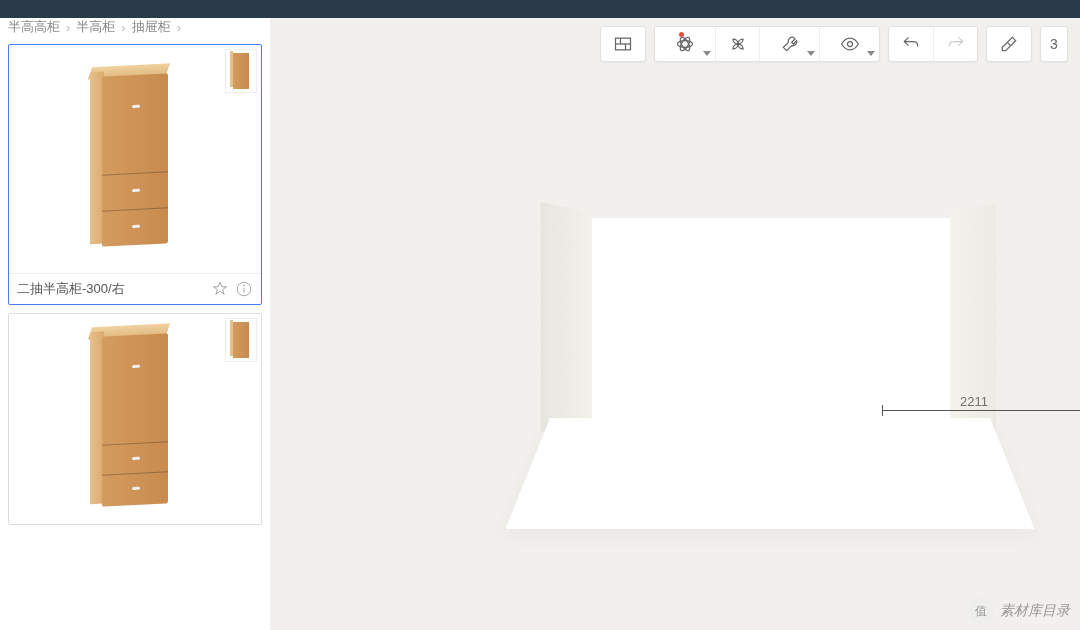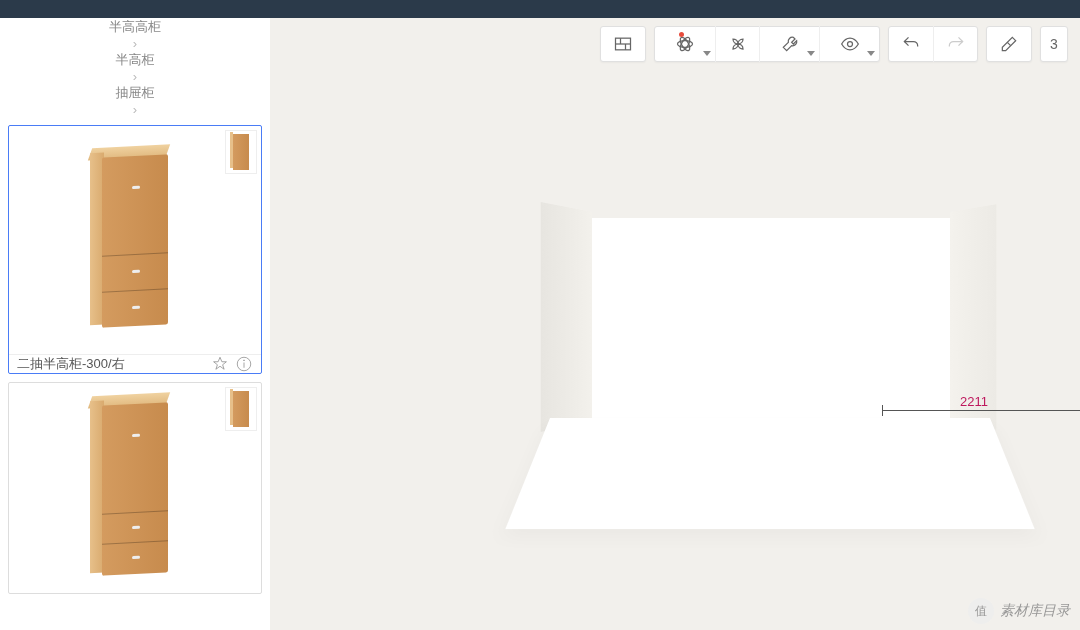--- a/index.html
+++ b/index.html
@@ -6,36 +6,36 @@
   html, body { width: 1080px; height: 630px; overflow: hidden; background: #fff; }
   .app { display: flex; flex-direction: column; width: 100%; height: 100%; }
   .topbar { height: 18px; background: #2b3a4a; }
   .main { flex: 1; display: flex; position: relative; }
   
   .sidebar { width: 270px; background: #fff; display: flex; flex-direction: column; }
   .catalog-btn { margin: 8px; height: 34px; background: #4a7cf6; color: #fff; display: flex; align-items: center; justify-content: center; font-size: 15px; border-radius: 2px; cursor: pointer; }
   .search-row { margin: 0 8px 8px 8px; display: flex; align-items: center; border: 1px solid #ddd; height: 34px; padding: 0 8px; border-radius: 2px; }
   .search-row input { flex: 1; border: none; outline: none; font-size: 14px; color: #888; background: transparent; }
   .search-row svg { width: 20px; height: 20px; stroke: #bbb; fill: none; }
-  .breadcrumb { margin: 0 8px 8px 8px; display: flex; align-items: center; font-size: 13px; color: #888; flex-direction: column; }
+  .breadcrumb { margin: 0 8px 8px 8px; display: flex; align-items: center; font-size: 13px; color: #888; }
   .breadcrumb .sep { margin: 0 6px; color: #bbb; }
   .items { flex: 1; overflow: hidden; padding: 0 8px; position: relative; }
   .card { border: 1px solid #ddd; border-radius: 2px; margin-bottom: 8px; }
   .card.sel { border: 1px solid #4a7cf6; }
   .thumb-area { position: relative; height: 228px; display: flex; align-items: center; justify-content: center; }
   .mini { position: absolute; top: 4px; right: 4px; width: 32px; height: 44px; border: 1px solid #eee; display: flex; align-items: center; justify-content: center; background: #fff; }
   .cabinet-big { width: 90px; height: 188px; position: relative; transform: skewY(-3deg); }
   .cabinet-big .body { position: absolute; left: 12px; top: 10px; width: 66px; height: 170px; background: linear-gradient(90deg,#d49b5f,#c78b4d); border-radius: 2px; }
   .cabinet-big .side { position: absolute; left: 0; top: 5px; width: 14px; height: 172px; background: linear-gradient(90deg,#e7c08a,#d9aa6e); }
   .cabinet-big .top { position: absolute; left: 0; top: 0; width: 78px; height: 12px; background: linear-gradient(180deg,#f0d2a0,#e0b87e); transform: skewX(-20deg); transform-origin: left; }
   .cabinet-big .line { position: absolute; left: 12px; width: 66px; height: 1px; background: rgba(0,0,0,0.25); }
   .cabinet-big .knob { position: absolute; left: 42px; width: 8px; height: 3px; background: #eee; border-radius: 2px; }
   .cabinet-mini { width: 16px; height: 36px; background: linear-gradient(90deg,#d49b5f,#c78b4d); position: relative; }
   .cabinet-mini::before { content:""; position:absolute; left:-3px; top:-2px; width:3px; height:36px; background:#e7c08a; }
-  .card-footer { display: flex; align-items: center; padding: 0 8px; border-top: 1px solid #eee; font-size: 13px; color: #555; }
+  .card-footer { display: flex; align-items: center; padding: 6px 8px; border-top: 1px solid #eee; font-size: 13px; color: #555; }
   .card-footer .name { flex: 1; }
   .card-footer .ico { width: 18px; height: 18px; margin-left: 6px; stroke: #888; fill: none; cursor: pointer; }
   
   .collapse { position: absolute; left: 276px; top: 72px; width: 22px; height: 26px; background: #fff; border: 1px solid #ddd; display: flex; align-items: center; justify-content: center; font-size: 12px; color: #888; cursor: pointer; }
   
   .canvas { flex: 1; position: relative; background: #f2f0ec; }
   .toolbar { position: absolute; top: 8px; right: 12px; display: flex; gap: 8px; }
   .tool-group { background: #fff; border: 1px solid #e0e0e0; border-radius: 3px; display: flex; align-items: center; height: 36px; box-shadow: 0 1px 2px rgba(0,0,0,0.04); }
   .tool-btn { width: 44px; height: 36px; display: flex; align-items: center; justify-content: center; position: relative; cursor: pointer; }
   .tool-btn + .tool-btn { border-left: 1px solid #eee; }
@@ -47,21 +47,21 @@
   .tool-text { width: 26px; display:flex; align-items:center; justify-content:center; color:#666; font-size:14px; }
   
   .room { position: absolute; left: 280px; top: 200px; width: 440px; height: 350px; }
   .floor { position: absolute; left: 0; top: 200px; width: 440px; height: 150px; background: #fff; transform: perspective(700px) rotateX(52deg); transform-origin: top center; box-shadow: 0 10px 18px rgba(0,0,0,0.03); }
   .wall-left { position: absolute; left: -28px; top: -6px; width: 70px; height: 210px; background: linear-gradient(90deg,#e7e5e0,#f3f1ec); transform: perspective(600px) rotateY(48deg); transform-origin: right center; }
   .wall-right { position: absolute; right: -20px; top: -6px; width: 60px; height: 210px; background: linear-gradient(270deg,#eceae5,#f4f2ed); transform: perspective(600px) rotateY(-44deg); transform-origin: left center; }
   .wall-back { position: absolute; left: 40px; top: 0; width: 360px; height: 204px; background: #fff; }
   .dim-h-line { position: absolute; left: 332px; top: 192px; width: 200px; height: 1px; background: #555; }
   .dim-h-line::before, .dim-h-line::after { content:""; position:absolute; top:-5px; width:1px; height:11px; background:#555; }
   .dim-h-line::before{left:0} .dim-h-line::after{right:0}
-  .dim-h-label { position: absolute; left: 410px; top: 176px; font-size: 13px; color: #be185d; }
+  .dim-h-label { position: absolute; left: 410px; top: 176px; font-size: 13px; color: #737373; }
   
   .watermark { position: absolute; right: 10px; bottom: 6px; display: flex; align-items: center; gap: 6px; color: #888; font-size: 14px; font-style: italic; opacity: 0.85; }
   .watermark .circ { width: 26px; height: 26px; border-radius: 50%; background: #eee; display:flex; align-items:center; justify-content:center; font-size:12px; color:#888; font-style:normal; }
 </style>
 </head>
 <body>
 
 <div class="app">
   <div class="topbar"></div>
   <div class="main">

